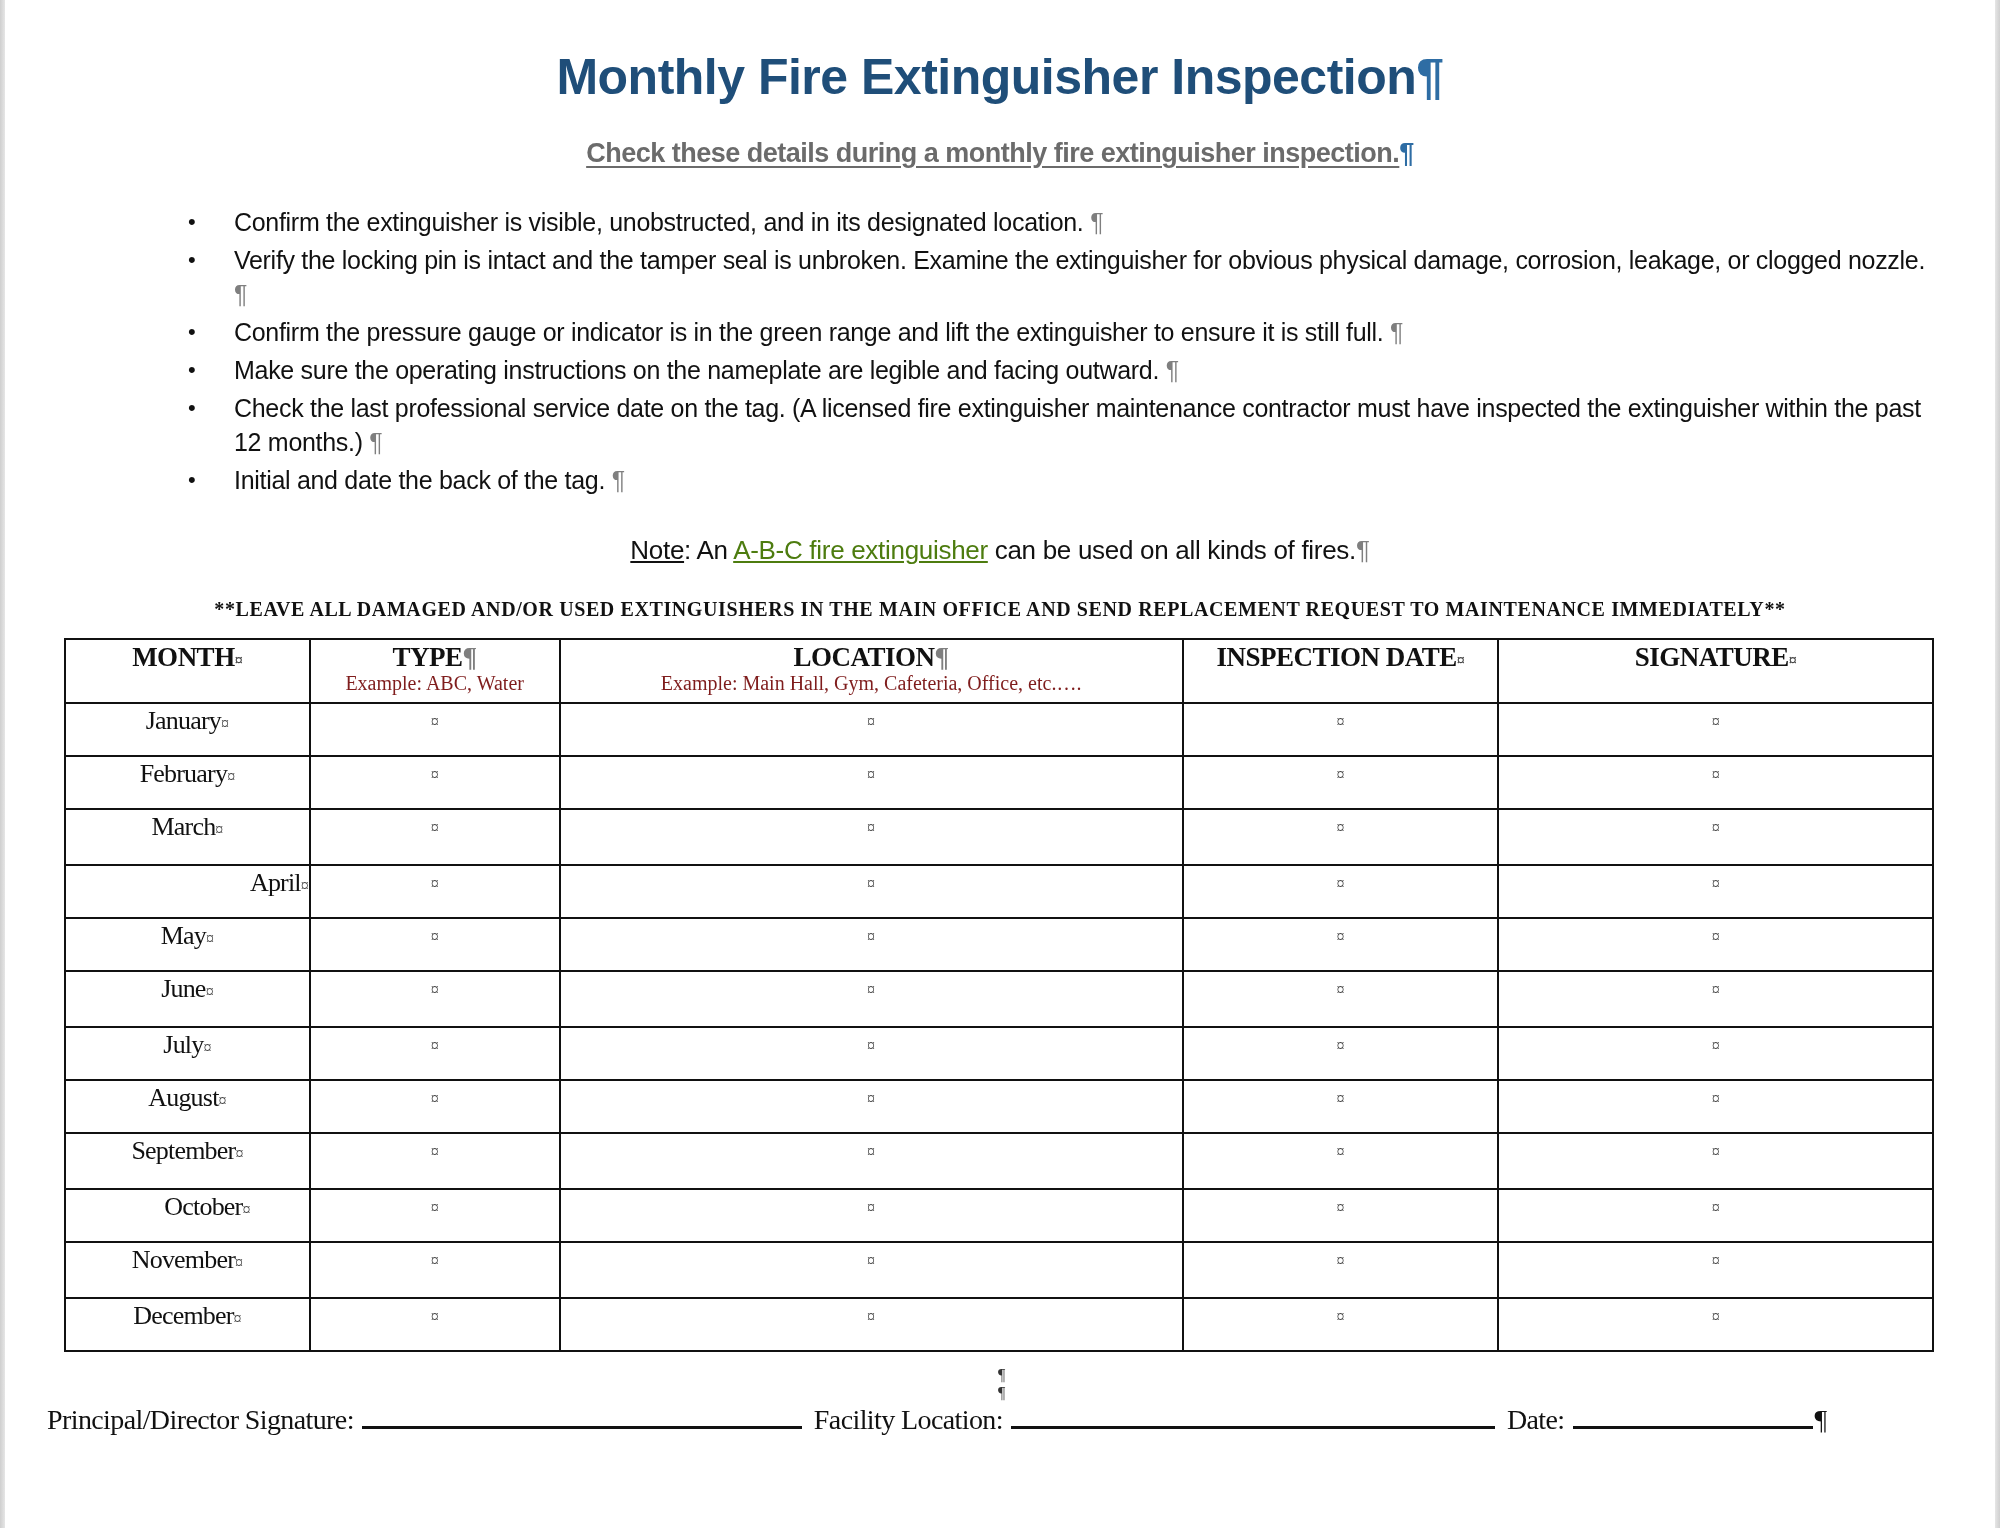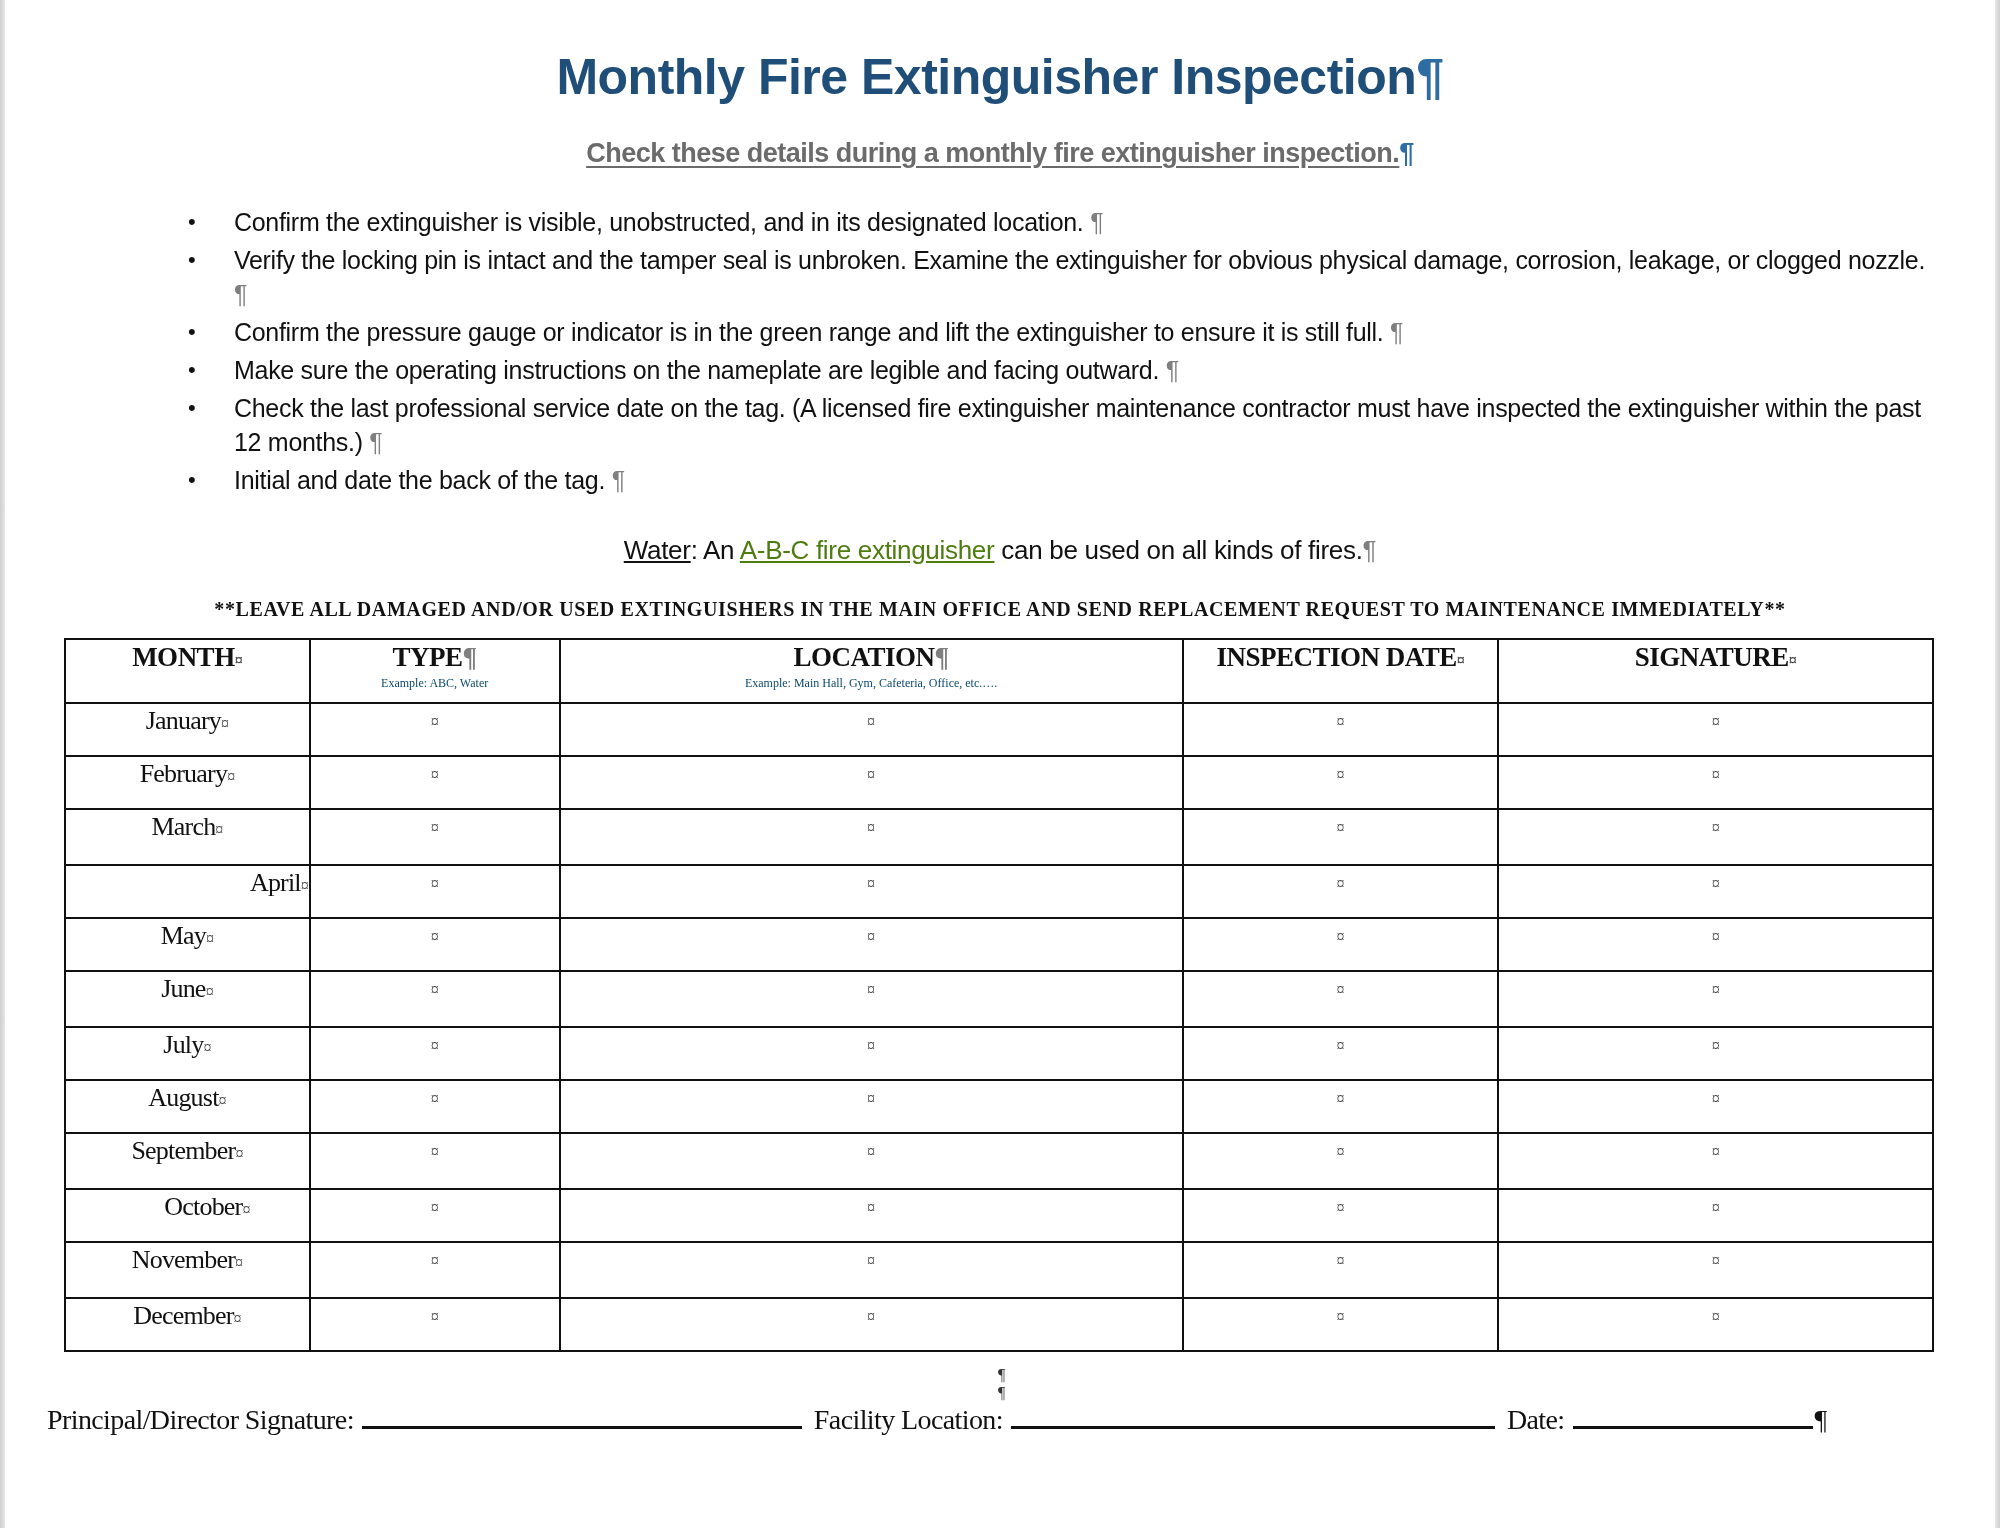--- a/index.html
+++ b/index.html
@@ -36,21 +36,21 @@
       font-family: "Liberation Serif", serif; font-weight: bold; font-size: 20px; letter-spacing: 0.6px;
     }
 
     table.log {
       position: absolute; top: 638px; left: 64px; width: 1870px; border-collapse: collapse;
       font-family: "Liberation Serif", serif;
     }
     table.log th, table.log td { border: 2.5px solid #111; text-align: center; vertical-align: top; padding: 0; }
     table.log th { height: 60px; font-size: 27px; font-weight: bold; padding-top: 2px; letter-spacing: -0.5px; }
     table.log th .hdr { display: block; line-height: 30px; }
-    table.log th .example { display: block; font-weight: normal; font-size: 12px; color: #0c4a6e; line-height: 22px; letter-spacing: 0; }
+    table.log th .example { display: block; font-weight: normal; font-size: 20px; color: #7f1d1d; line-height: 22px; letter-spacing: 0; }
     table.log td { height: 51px; font-size: 26px; line-height: 34px; letter-spacing: -0.8px; }
     table.log td.cell-mark { font-size: 18px; color: #333; }
     .cm { font-size: 16px; color: #444; letter-spacing: 0; }
 
     .para-marks { position: absolute; top: 1366px; left: 998px; font-family: "Liberation Serif", serif; font-size: 16px; line-height: 18px; color: #333; }
 
     .sig-line {
       position: absolute; top: 1404px; left: 47px; width: 1880px;
       font-family: "Liberation Serif", serif; font-size: 28px; letter-spacing: -0.6px; white-space: nowrap;
     }
@@ -68,21 +68,21 @@
 
 <ul class="bullets">
   <li><span class="dot">•</span><span>Confirm the extinguisher is visible, unobstructed, and in its designated location. </span><span class="pilcrow">¶</span></li>
   <li><span class="dot">•</span><span>Verify the locking pin is intact and the tamper seal is unbroken. Examine the extinguisher for obvious physical damage, corrosion, leakage, or clogged nozzle. </span><span class="pilcrow">¶</span></li>
   <li><span class="dot">•</span><span>Confirm the pressure gauge or indicator is in the green range and lift the extinguisher to ensure it is still full. </span><span class="pilcrow">¶</span></li>
   <li><span class="dot">•</span><span>Make sure the operating instructions on the nameplate are legible and facing outward. </span><span class="pilcrow">¶</span></li>
   <li><span class="dot">•</span><span>Check the last professional service date on the tag. (A licensed fire extinguisher maintenance contractor must have inspected the extinguisher within the past 12 months.) </span><span class="pilcrow">¶</span></li>
   <li><span class="dot">•</span><span>Initial and date the back of the tag. </span><span class="pilcrow">¶</span></li>
 </ul>
 
-<div class="note"><span class="note-label">Water</span><span>: An </span><a class="link">A-B-C fire extinguisher</a><span> can be used on all kinds of fires.</span><span class="pilcrow">¶</span></div>
+<div class="note"><span class="note-label">Note</span><span>: An </span><a class="link">A-B-C fire extinguisher</a><span> can be used on all kinds of fires.</span><span class="pilcrow">¶</span></div>
 
 <div class="warning"><span>**LEAVE ALL DAMAGED AND/OR USED EXTINGUISHERS IN THE MAIN OFFICE AND SEND REPLACEMENT REQUEST TO MAINTENANCE IMMEDIATELY**</span></div>
 
 <table class="log">
   <colgroup>
     <col style="width:245px">
       <col style="width:250px">
       <col style="width:624px">
       <col style="width:316px">
       <col style="width:435px">

